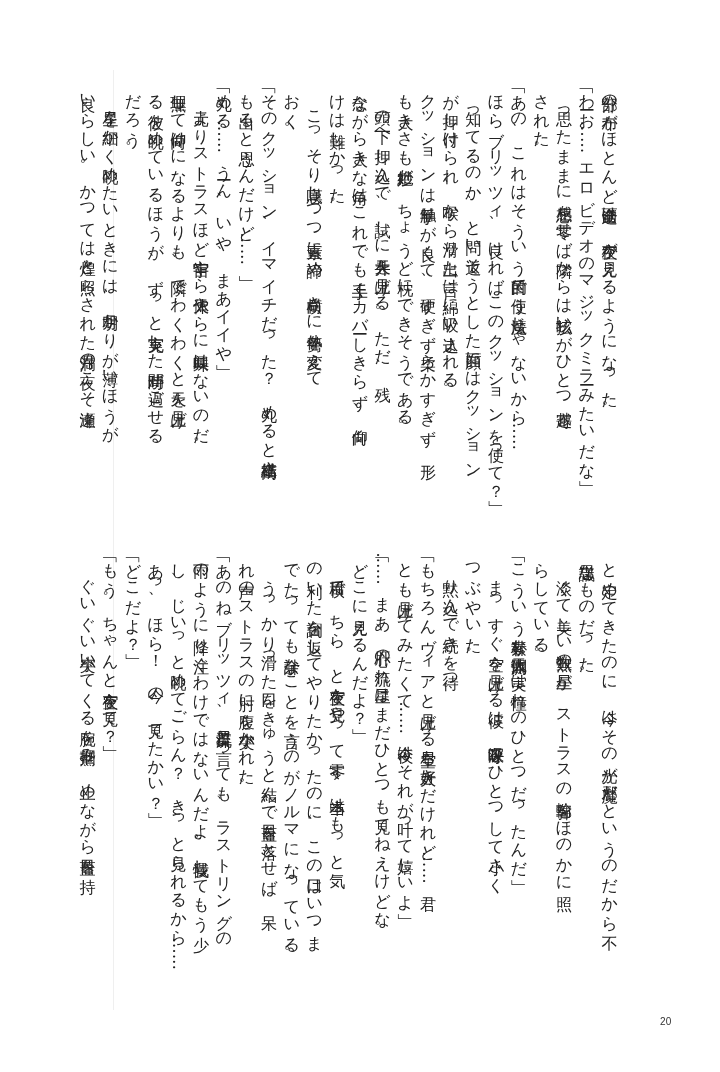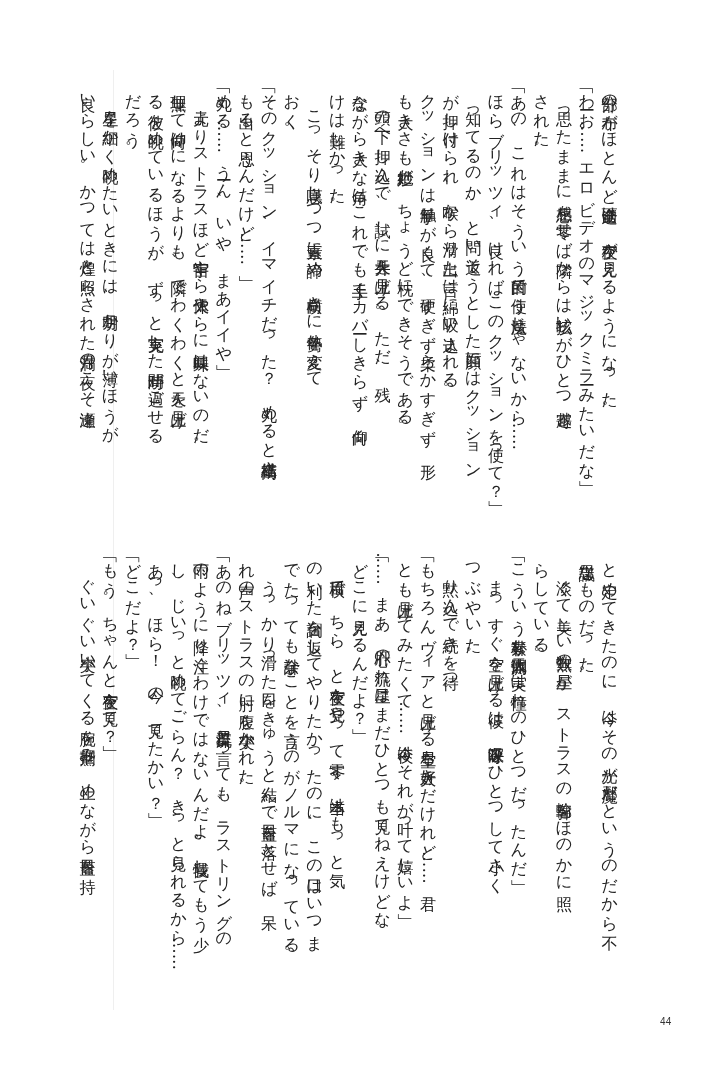--- a/index.html
+++ b/index.html
@@ -105,13 +105,13 @@
   <div class="col">れ声のストラスの肘に腹を小突かれた。</div>
   <div class="col">「あのねブリッツィ、流星群と言っても、ラストリングの</div>
   <div class="col">雨のように降り注ぐわけではないんだよ。我慢してもう少</div>
   <div class="col">し、じいっと眺めてごらん？　きっと見られるから……</div>
   <div class="col">あっ、ほら！　今の、見てたかい？」</div>
   <div class="col">「どこだよ？」</div>
   <div class="col">「もう。ちゃんと夜空を見て？」</div>
   <div class="col">　ぐいぐい小突いてくる腕を鷲掴み、止めながら目蓋を持</div>
 </div>
 
-<div class="page-number">44</div>
+<div class="page-number">20</div>
 
 </body></html>

